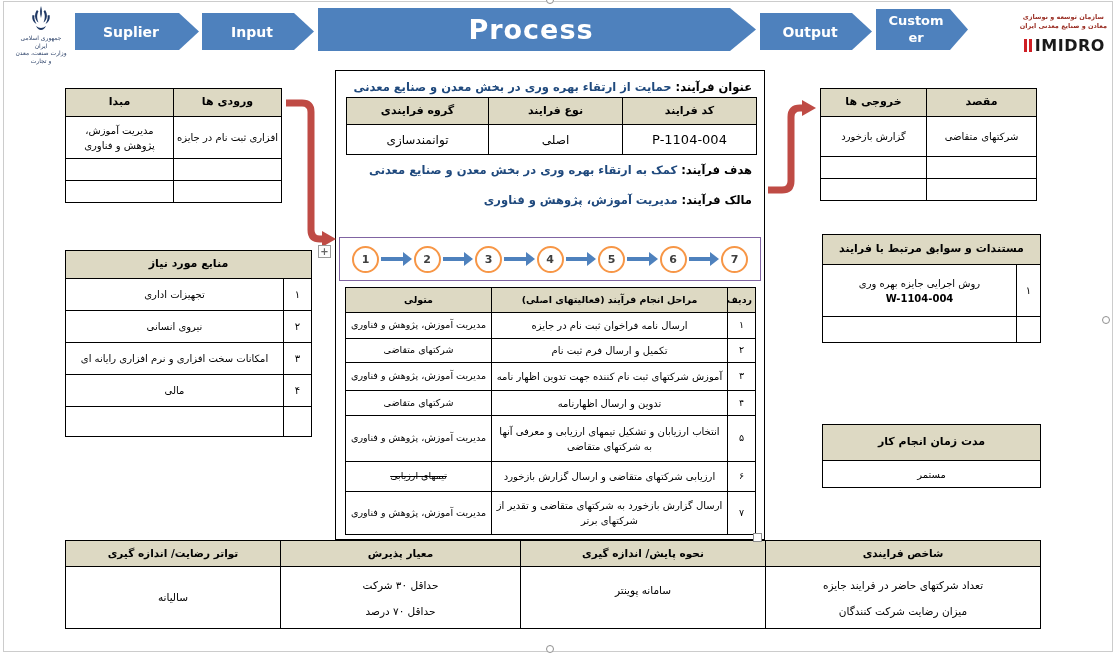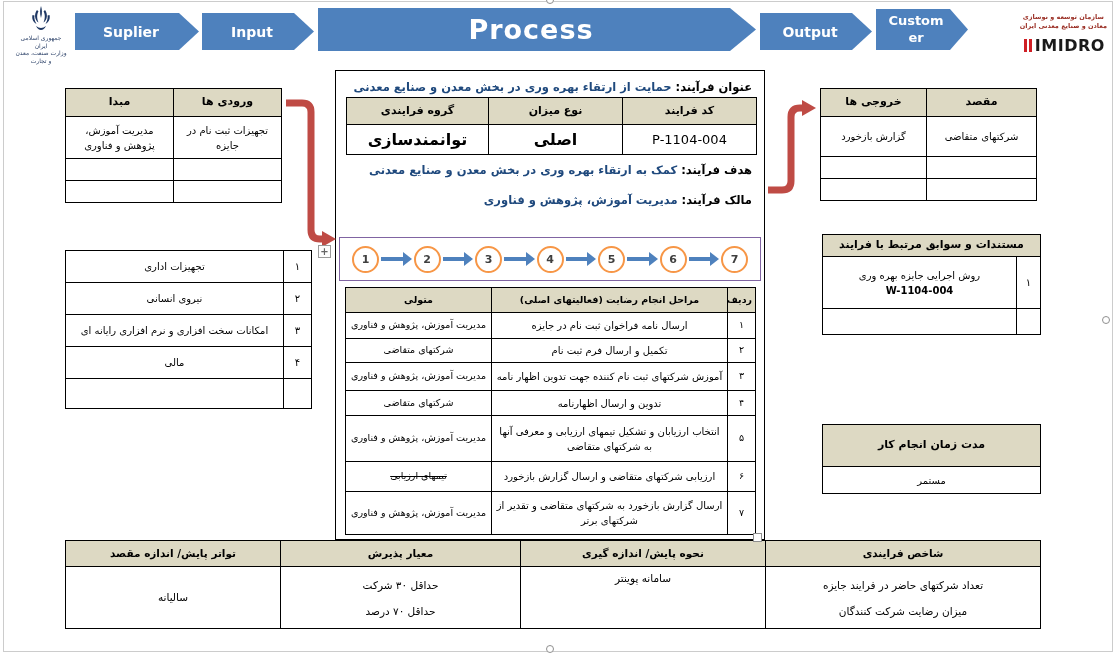--- a/index.html
+++ b/index.html
@@ -58,21 +58,21 @@
   
   #panel { position:absolute; left:335px; top:70px; width:430px; height:470px;
            border:1px solid #000; background:#fff; }
   .pline { direction:rtl; text-align:right; padding:0 12px; font-size:11.5px; font-weight:bold; }
   .pline .lbl { color:#000; }
   .pline .val { color:#1f497d; }
   #title-line { padding-top:9px; }
   #goal-line  { position:absolute; top:92px;  right:0; left:0; }
   #owner-line { position:absolute; top:122px; right:0; left:16px; }
   #info-table  { left:10px; top:26px; width:410px; }
-  #info-table .big { font-size:16px; font-weight:bold; }
+  #info-table .big { font-size:12px; font-weight:normal; }
   #steps-table { left:9px; top:216px; width:410px; }
   #steps-table td { font-size:9.5px; }
   #steps-table .act { font-size:10px; }
 
   #flow-box { position:absolute; left:3px; right:3px; top:166px; height:44px;
               border:1px solid #8064a2; display:flex; align-items:center; padding:0 12px; }
   .flow-circle { width:27px; height:27px; border-radius:50%; border:2.5px solid #f79646;
                  background:#fff; flex:0 0 auto; display:flex; align-items:center;
                  justify-content:center; font-size:11px; font-weight:bold; color:#3f3f3f; }
   .flow-arrow { flex:1 1 auto; height:4px; background:#4e81bd; margin:0 10px 0 2px; position:relative; }
@@ -141,40 +141,43 @@
     <colgroup>
         <col style="width:108px">
         <col style="width:108px">
       </colgroup>
     <tbody>
         <tr style="height:28px">
       <td class="hdr">ورودی ها</td>
       <td class="hdr">مبدا</td>
     </tr>
     <tr style="height:42px">
-      <td>تجهیزات ثبت نام در جایزه</td>
+      <td>افزاری ثبت نام در جایزه</td>
       <td>مدیریت آموزش، پژوهش و فناوری</td>
     </tr>
     <tr style="height:22px">
       <td></td>
       <td></td>
     </tr>
     <tr style="height:22px">
       <td></td>
       <td></td>
     </tr>
   </tbody>
     </table>
 
   <table class="tbl" id="resources-table" dir="rtl">
     <colgroup>
         <col style="width:28px">
         <col style="width:218px">
       </colgroup>
     <tbody>
+        <tr style="height:28px">
+      <td class="hdr" colspan="2">منابع مورد نیاز</td>
+    </tr>
     <tr style="height:32px">
       <td>۱</td>
       <td>تجهیزات اداری</td>
     </tr>
     <tr style="height:32px">
       <td>۲</td>
       <td>نیروی انسانی</td>
     </tr>
     <tr style="height:32px">
       <td>۳</td>
@@ -199,21 +202,21 @@
 
     <table class="tbl" id="info-table" dir="rtl">
       <colgroup>
           <col style="width:134px">
           <col style="width:134px">
           <col style="width:142px">
         </colgroup>
       <tbody>
           <tr style="height:27px">
         <td class="hdr">کد فرایند</td>
-        <td class="hdr">نوع میزان</td>
+        <td class="hdr">نوع فرایند</td>
         <td class="hdr">گروه فرایندی</td>
       </tr>
       <tr style="height:30px">
         <td class="ltr" style="font-size:13px">P-1104-004</td>
         <td class="big">اصلی</td>
         <td class="big">توانمندسازی</td>
       </tr>
     </tbody>
       </table>
 
@@ -258,21 +261,21 @@
 
     <table class="tbl" id="steps-table" dir="rtl">
       <colgroup>
           <col style="width:28px">
           <col style="width:236px">
           <col style="width:146px">
         </colgroup>
       <tbody>
           <tr style="height:25px">
         <td class="hdr" style="font-size:9.5px">ردیف</td>
-        <td class="hdr">مراحل انجام رضایت (فعالیتهای اصلی)</td>
+        <td class="hdr">مراحل انجام فرآیند (فعالیتهای اصلی)</td>
         <td class="hdr">متولی</td>
       </tr>
       <tr style="height:26px">
         <td>۱</td>
         <td class="act">ارسال نامه فراخوان ثبت نام در جایزه</td>
         <td>مدیریت آموزش، پژوهش و فناوری</td>
       </tr>
       <tr style="height:24px">
         <td>۲</td>
         <td class="act">تکمیل و ارسال فرم ثبت نام</td>
@@ -331,21 +334,21 @@
     </tr>
   </tbody>
     </table>
 
   <table class="tbl" id="documents-table" dir="rtl">
     <colgroup>
         <col style="width:24px">
         <col style="width:194px">
       </colgroup>
     <tbody>
-        <tr style="height:22px">
+        <tr style="height:30px">
       <td class="hdr" colspan="2">مستندات  و سوابق مرتبط با فرایند</td>
     </tr>
     <tr style="height:52px">
       <td>۱</td>
       <td>
         <span class="blk">روش اجرایی جایزه بهره وری</span>
         <span class="blk ltr" style="font-weight:bold">W-1104-004</span>
       </td>
     </tr>
     <tr style="height:26px">
@@ -353,49 +356,49 @@
       <td></td>
     </tr>
   </tbody>
     </table>
 
   <table class="tbl" id="duration-table" dir="rtl">
     <colgroup>
         <col style="width:218px">
       </colgroup>
     <tbody>
-        <tr style="height:42px">
+        <tr style="height:36px">
       <td class="hdr">مدت زمان انجام کار</td>
     </tr>
     <tr style="height:27px">
       <td>مستمر</td>
     </tr>
   </tbody>
     </table>
 
   <table class="tbl" id="metrics-table" dir="rtl">
     <colgroup>
         <col style="width:275px">
         <col style="width:245px">
         <col style="width:240px">
         <col style="width:215px">
       </colgroup>
     <tbody>
         <tr style="height:26px">
       <td class="hdr">شاخص فرایندی</td>
       <td class="hdr">نحوه پایش/ اندازه گیری</td>
       <td class="hdr">معیار پذیرش</td>
-      <td class="hdr">تواتر پایش/ اندازه مقصد</td>
+      <td class="hdr">تواتر رضایت/ اندازه گیری</td>
     </tr>
     <tr style="height:62px">
       <td class="two">
         <span class="blk">تعداد شرکتهای حاضر در فرایند جایزه</span>
         <span class="blk">میزان رضایت شرکت کنندگان</span>
       </td>
-      <td style="vertical-align:top; padding-top:4px">سامانه پوینتر</td>
+      <td style="vertical-align:top; padding-top:16px">سامانه پوینتر</td>
       <td class="two">
         <span class="blk">حداقل ۳۰ شرکت</span>
         <span class="blk">حداقل ۷۰ درصد</span>
       </td>
       <td>سالیانه</td>
     </tr>
   </tbody>
     </table>
 
   <svg id="connectors" width="1116" height="654">

